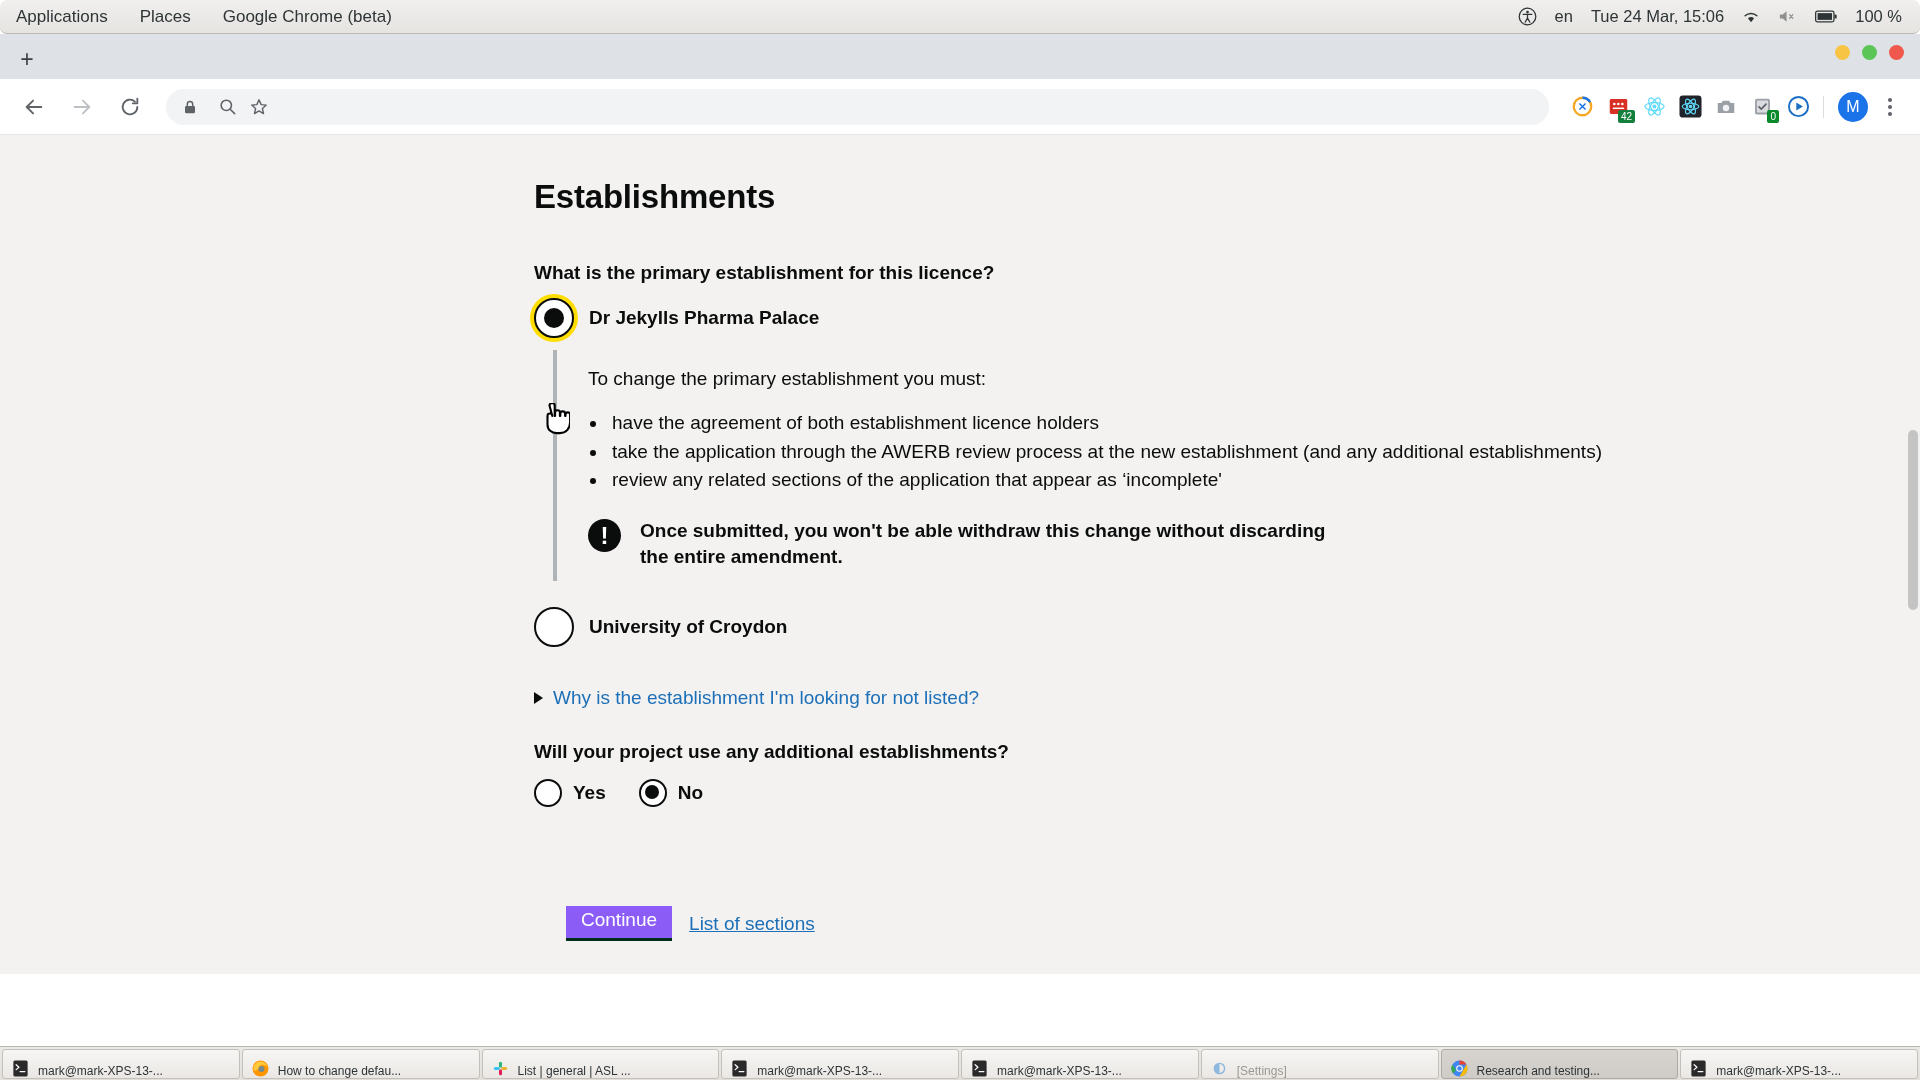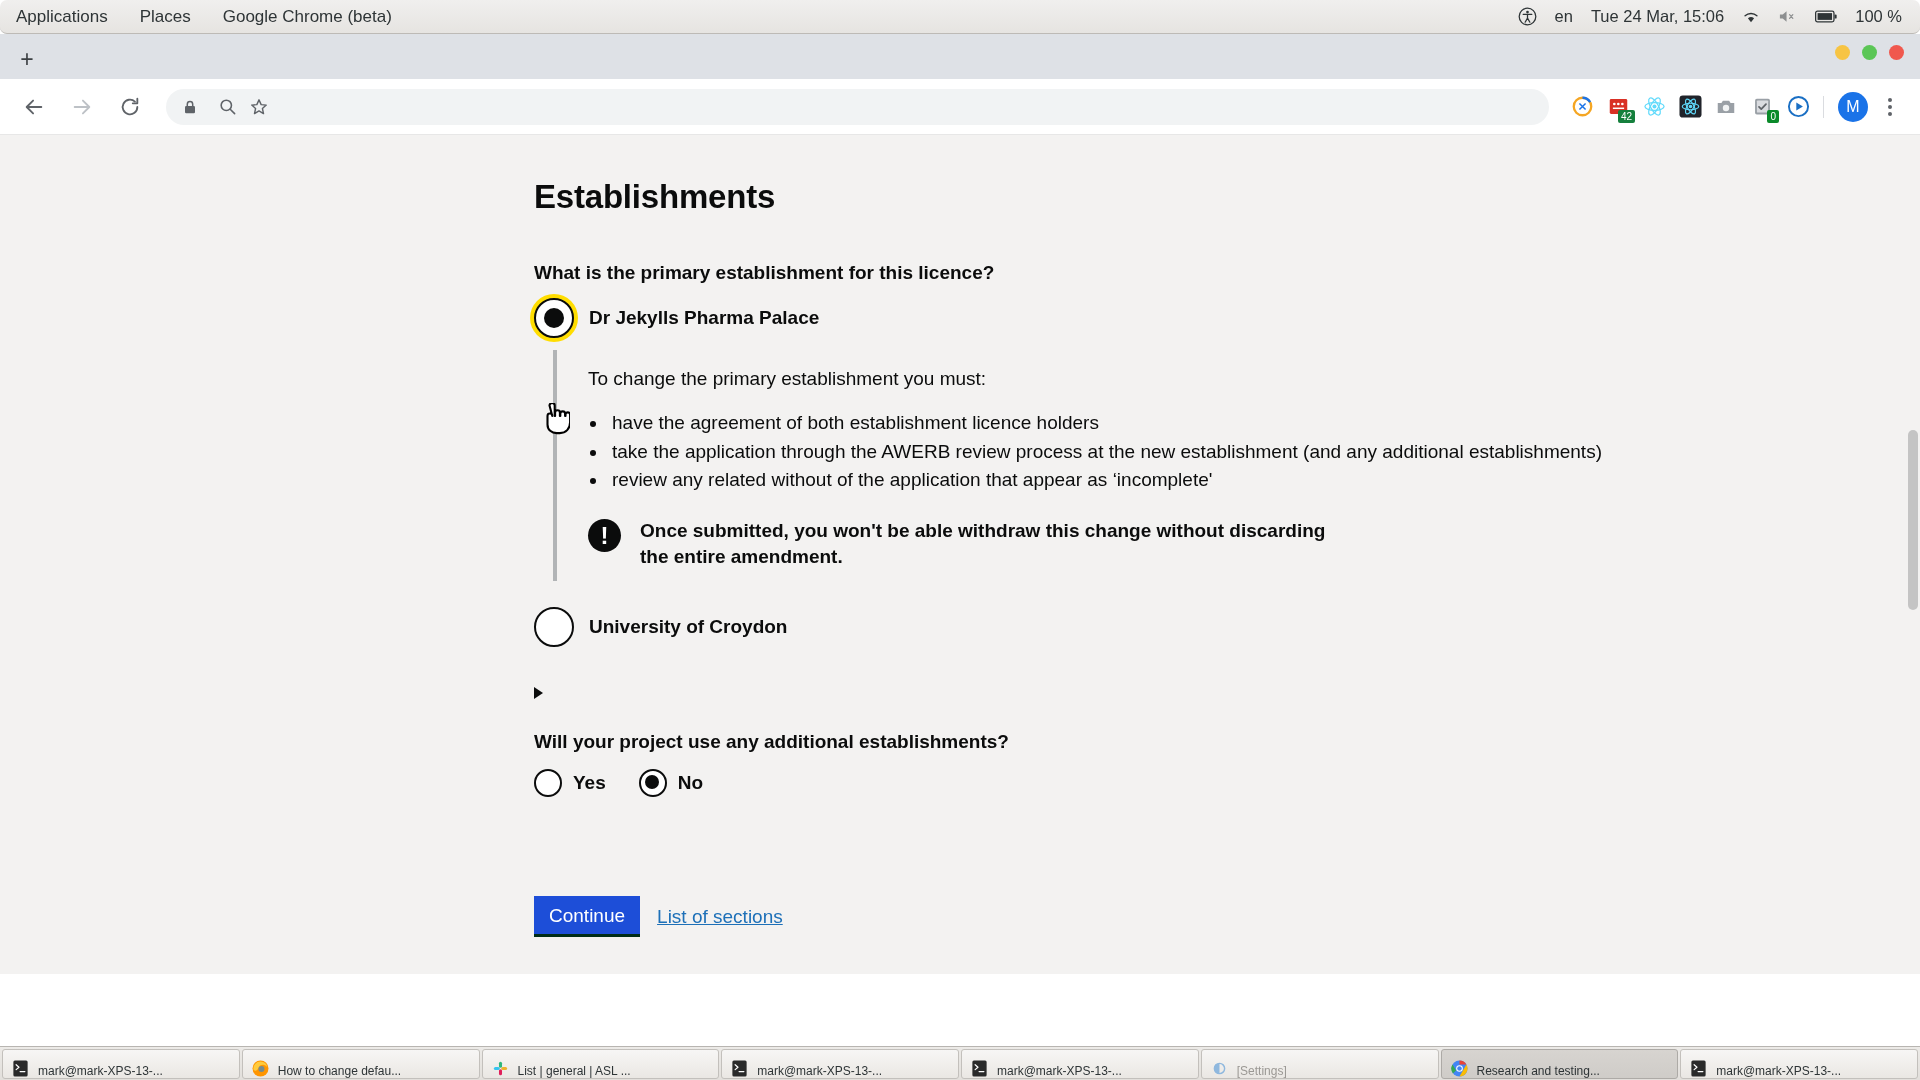--- a/index.html
+++ b/index.html
@@ -188,24 +188,24 @@
   .q2-legend { font-size: 19px; font-weight: bold; color: #0b0c0c; margin-top: 32px; }
   .inline-radios { display: flex; align-items: center; margin-top: 10px; gap: 0; }
   .inline-radios .radio-row { margin-right: 33px; }
   .inline-radios .radio-outer { width: 28px; height: 28px; flex: 0 0 28px; }
   .inline-radios .radio-circle { width: 28px; height: 28px; border-width: 2px; }
   .inline-radios .radio-dot { left: 6px; top: 6px; width: 14px; height: 14px; }
   .inline-radios .radio-label { margin-left: 11px; }
 
   .actions { display: flex; align-items: center; margin-top: 93px; }
   .btn-continue {
-    background: #1d4ed8; color: #ffffff; border: none;
+    background: #8b5cf6; color: #ffffff; border: none;
     border-bottom: 3px solid #002d18;
     font-size: 19px; font-family: "Liberation Sans", sans-serif;
-    padding: 9px 15px 7px; cursor: pointer;
+    padding: 3px 15px 7px; cursor: pointer; margin-left: 32px;
   }
   .link-sections {
     margin-left: 17px; font-size: 19px; color: #1d70b8;
     text-decoration: underline;
   }
 
   .footer-wrap { margin-top: 52px; }
   .footer-rule { width: 838px; height: 1px; background: #b1b4b6; }
   .footer-links { display: flex; gap: 33px; padding-top: 19px; }
   .footer-links a { font-size: 16px; color: #505a5f; text-decoration: underline; }
@@ -420,38 +420,39 @@
               <span class="radio-dot"></span>
             </span>
             <span class="radio-label">Dr Jekylls Pharma Palace</span>
           </div>
 
           <div class="conditional">
             <div class="cond-intro">To change the primary establishment you must:</div>
             <ul class="cond-list">
               <li>have the agreement of both establishment licence holders</li>
               <li>take the application through the AWERB review process at the new establishment (and any additional establishments)</li>
-              <li>review any related without of the application that appear as ‘incomplete'</li>
+              <li>review any related sections of the application that appear as ‘incomplete'</li>
             </ul>
             <div class="warning">
               <span class="warn-ico">!</span>
               <span class="warn-txt">Once submitted, you won't be able withdraw this change without discarding the entire amendment.</span>
             </div>
           </div>
 
           <div class="radio-row" style="margin-top:26px">
             <span class="radio-outer">
               <span class="radio-circle"></span>
             </span>
             <span class="radio-label">University of Croydon</span>
           </div>
         </div>
 
         <div class="details-toggle">
           <span class="tri"></span>
+          <span class="dtxt">Why is the establishment I'm looking for not listed?</span>
         </div>
 
         <div class="q2-legend">Will your project use any additional establishments?</div>
 
         <div class="inline-radios">
           <div class="radio-row">
             <span class="radio-outer">
               <span class="radio-circle"></span>
             </span>
             <span class="radio-label">Yes</span>

